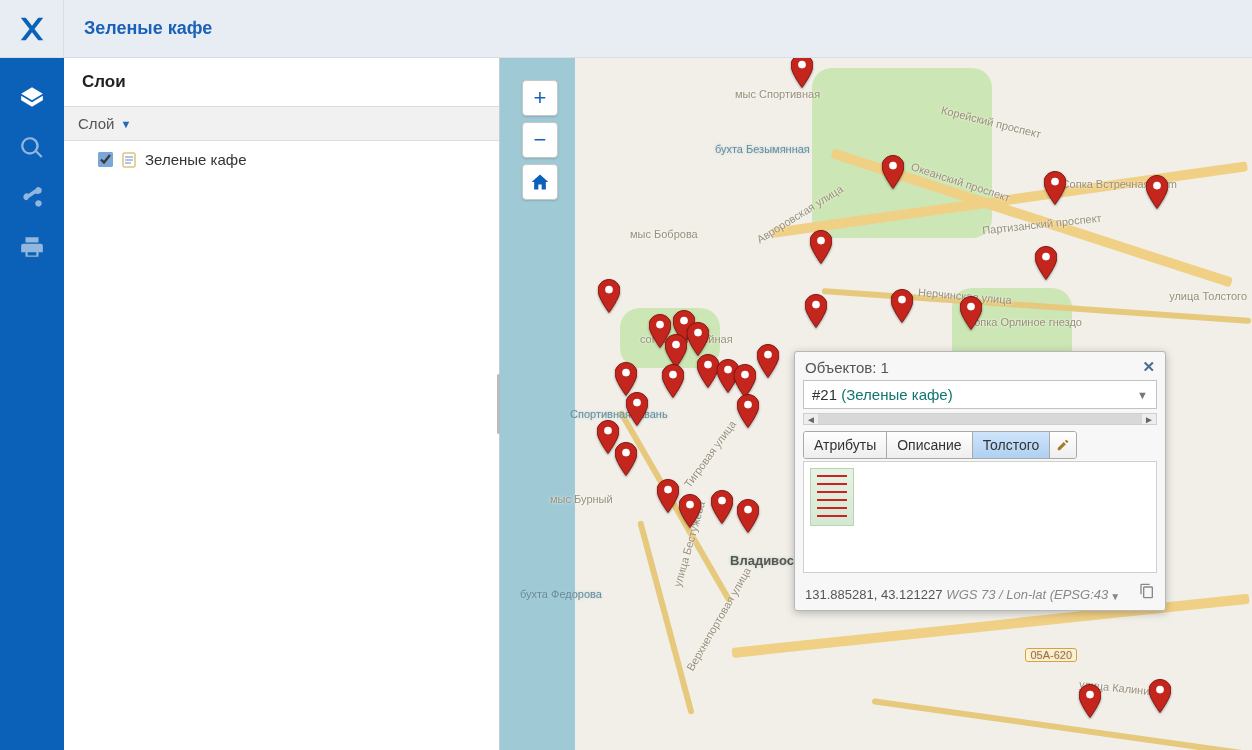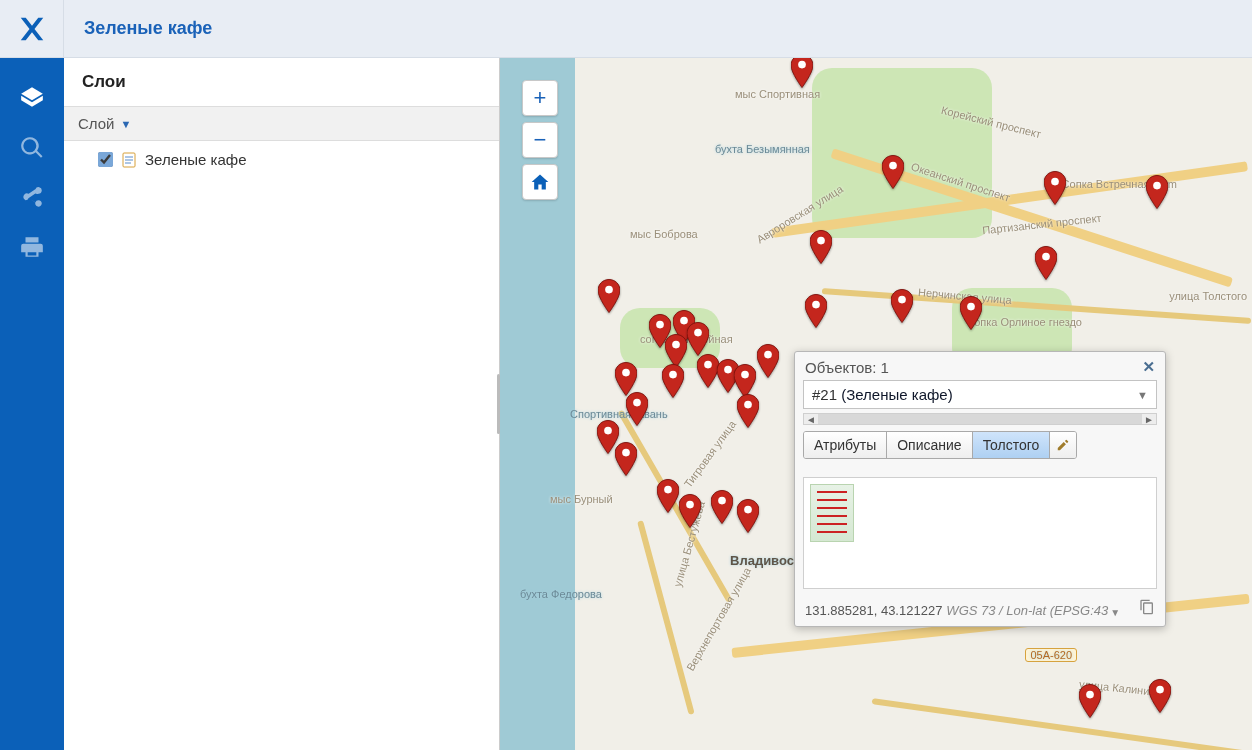--- a/index.html
+++ b/index.html
@@ -43,25 +43,25 @@
   .marker svg{width:100%;height:100%;filter:drop-shadow(0 1px 1px rgba(0,0,0,.4))}
 
   .mapctrl{position:absolute;top:22px;left:22px;display:flex;flex-direction:column;gap:6px;}
   .zbtn{width:36px;height:36px;background:#fff;border:1px solid #c8c8c8;border-radius:4px;display:flex;align-items:center;justify-content:center;color:#1a62b8;font-size:22px;cursor:pointer;box-shadow:0 1px 2px rgba(0,0,0,.15)}
   .zbtn.home svg{width:20px;height:20px;fill:#0b60b8}
 
   .popup{position:absolute;background:#f7f7f7;border:1px solid #b7b7b7;border-radius:3px;box-shadow:0 2px 8px rgba(0,0,0,.25);width:372px;}
   .popup-head{display:flex;align-items:center;padding:6px 10px 4px;color:#555;font-size:15px;}
   .popup-close{margin-left:auto;color:#4a6e91;font-size:15px;cursor:pointer;font-weight:bold}
   .select{margin:0 8px 4px;background:#fff;border:1px solid #c3c3c3;padding:5px 8px;font-size:15px;color:#333;display:flex;align-items:center}
-  .select .layer{color:#0f172a}
+  .select .layer{color:#0f766e}
   .select .dd{margin-left:auto;color:#777;font-size:11px}
   .pager{margin:0 8px 6px;display:flex;align-items:center;background:#ededed;border:1px solid #cfcfcf;height:12px;position:relative;font-size:10px;color:#666}
   .pager .ar{width:14px;text-align:center}
-  .tabs{margin:0 8px 18px;display:flex;border:1px solid #a9a9a9;border-radius:3px;overflow:hidden;width:max-content}
+  .tabs{margin:0 8px 2px;display:flex;border:1px solid #a9a9a9;border-radius:3px;overflow:hidden;width:max-content}
   .tab{padding:5px 10px;font-size:14px;color:#333;background:linear-gradient(#fff,#eee);border-right:1px solid #a9a9a9;cursor:pointer;display:flex;align-items:center}
   .tab:last-child{border-right:none}
   .tab.active{background:linear-gradient(#cfe4fb,#aed0f2)}
   .popup-body{margin:0 8px 6px;background:#fff;border:1px solid #cfcfcf;height:112px;padding:6px;overflow:auto}
   .thumb{width:44px;height:58px;background:linear-gradient(#e7f2e6,#d5e8d2);border:1px solid #b9d4b0;position:relative}
   .thumb::after{content:"";position:absolute;inset:6px;background:repeating-linear-gradient(#c22 0 2px,transparent 2px 8px)}
   .popup-foot{padding:4px 10px 8px;font-size:13px;color:#555;display:flex;align-items:flex-end}
   .popup-foot .srs{font-style:italic;color:#888;margin-left:4px}
   .popup-foot .caret{color:#888;font-size:10px;margin-left:2px}
   .popup-foot .copy{margin-left:auto;color:#888;cursor:pointer}

